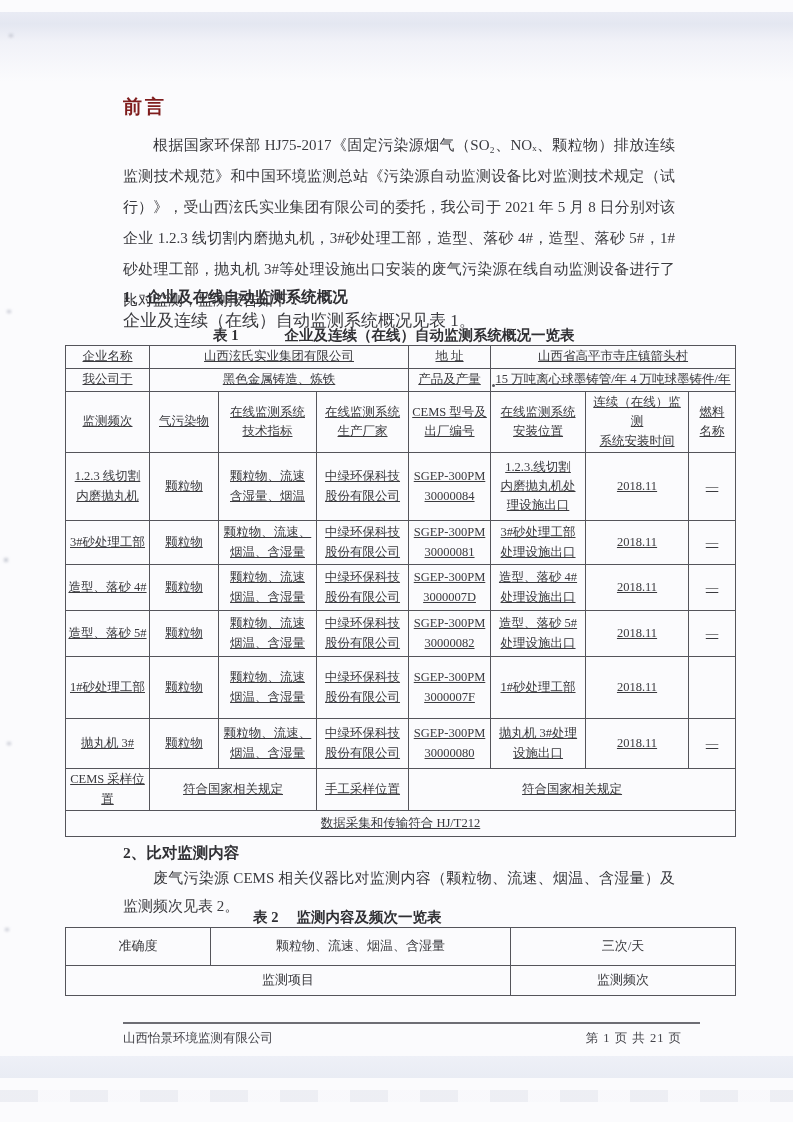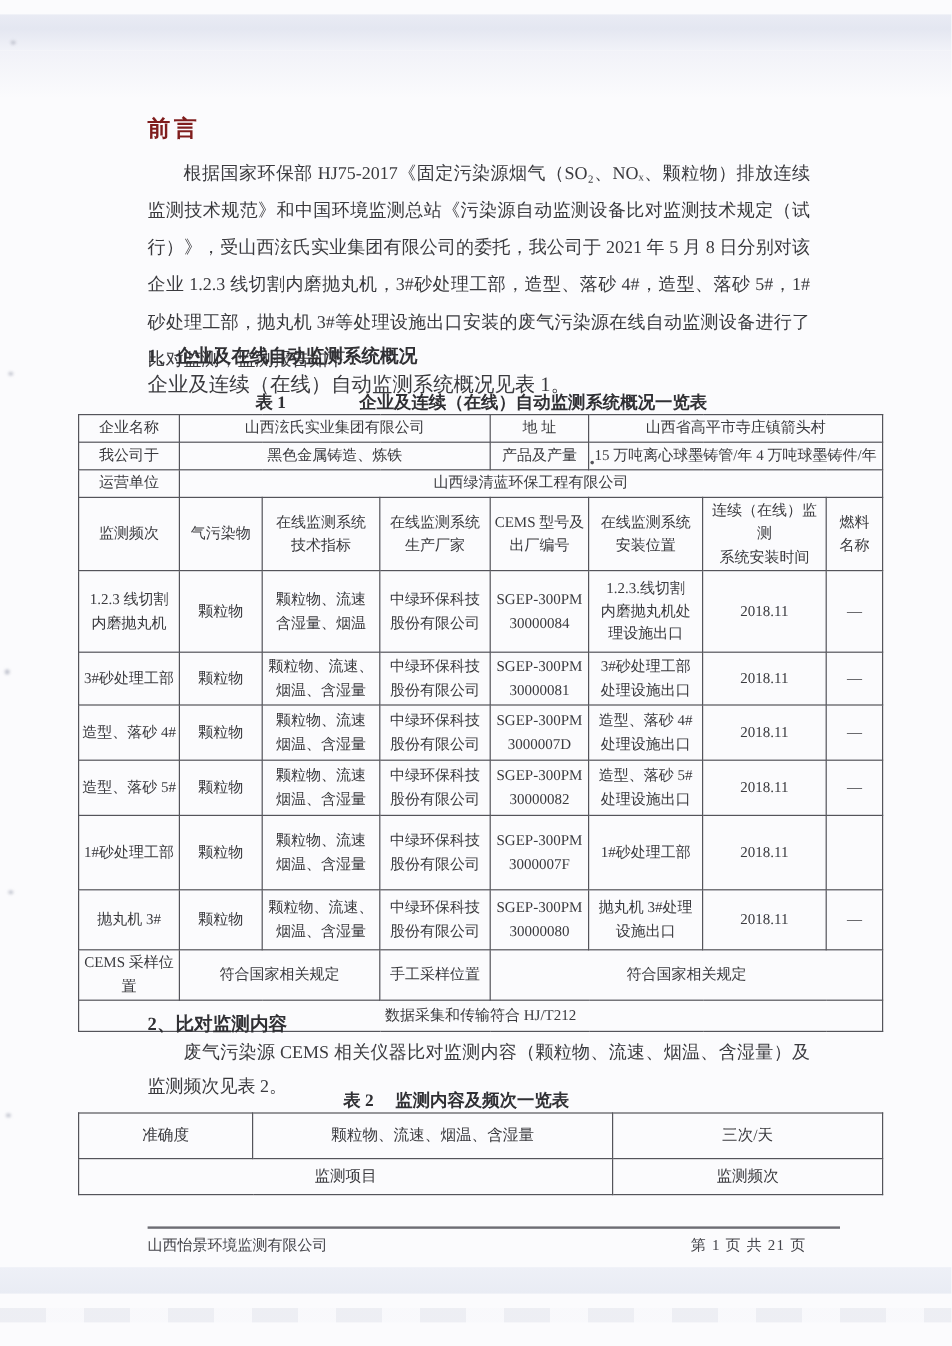--- a/index.html
+++ b/index.html
@@ -21,34 +21,34 @@
 
   .abs{position:absolute;}
   .preface-title{left:123px;top:94px;font-size:19px;font-weight:bold;color:#7f1d1d;letter-spacing:3px;}
   .preface-para{left:123px;top:130px;width:552px;font-size:15px;line-height:31px;text-align:justify;text-indent:2em;}
   .sec-heading{font-size:15.5px;font-weight:bold;color:#303034;}
   .s1-heading{left:123px;top:287px;}
   .s1-intro{left:123px;top:309px;font-size:17px;}
   .s2-heading{left:123px;top:843px;text-align:center;}
   .s2-para{left:123px;top:864px;width:552px;font-size:15px;line-height:28px;text-align:justify;text-indent:2em;}
   .tcaption{font-size:14.5px;font-weight:bold;color:#303034;display:flex;}
-  .caption1{left:213px;top:326px;gap:61px;}
-  .caption2{left:253px;top:908px;gap:18px;margin-left:33px;}
+  .caption1{left:213px;top:326px;gap:46px;}
+  .caption2{left:253px;top:908px;gap:18px;}
 
   table{border-collapse:collapse;table-layout:fixed;}
   td{border:1px solid #54545a;text-align:center;vertical-align:middle;
      padding:1px 2px;font-size:12.5px;line-height:1.55;white-space:pre-line;
      overflow:hidden;}
-  .t1{left:65px;top:345px;width:670px;}
+  .t1{left:65px;top:345px;width:670px;text-decoration:underline;}
   .t2{left:65px;top:927px;width:670px;}
   .t2 td{font-size:13px;}
   .footer{left:123px;top:1022px;width:577px;border-top:2px solid #6d6d74;
           padding-top:6px;display:flex;justify-content:space-between;
           font-size:12.5px;color:#44444a;}
-  .footer .pageinfo{margin-right:28px;letter-spacing:1px;}
+  .footer .pageinfo{margin-right:18px;letter-spacing:1px;}
 </style>
 </head>
 <body>
 
 <div class="band band-top"></div>
 <div class="band band-top-fade"></div>
 <div class="band band-bottom"></div>
 <div class="band band-bottom2"></div>
 <div class="smudge" style="left:9px;top:34px;width:4px;height:3px;"></div>
 <div class="smudge" style="left:7px;top:310px;width:4px;height:3px;"></div>
@@ -84,24 +84,20 @@
       <td colspan="3">山西泫氏实业集团有限公司</td>
       <td>地  址</td>
       <td colspan="3">山西省高平市寺庄镇箭头村</td>
     </tr>
     <tr style="height:23px">
       <td>我公司于</td>
       <td colspan="3">黑色金属铸造、炼铁</td>
       <td>产品及产量</td>
       <td colspan="3">15 万吨离心球墨铸管/年    4 万吨球墨铸件/年</td>
     </tr>
-    <tr style="height:23px">
-      <td>运营单位</td>
-      <td colspan="7">山西绿清蓝环保工程有限公司</td>
-    </tr>
     <tr style="height:48px">
       <td>监测频次</td>
       <td>气污染物</td>
       <td>在线监测系统
 技术指标</td>
       <td>在线监测系统
 生产厂家</td>
       <td>CEMS 型号及
 出厂编号</td>
       <td>在线监测系统

